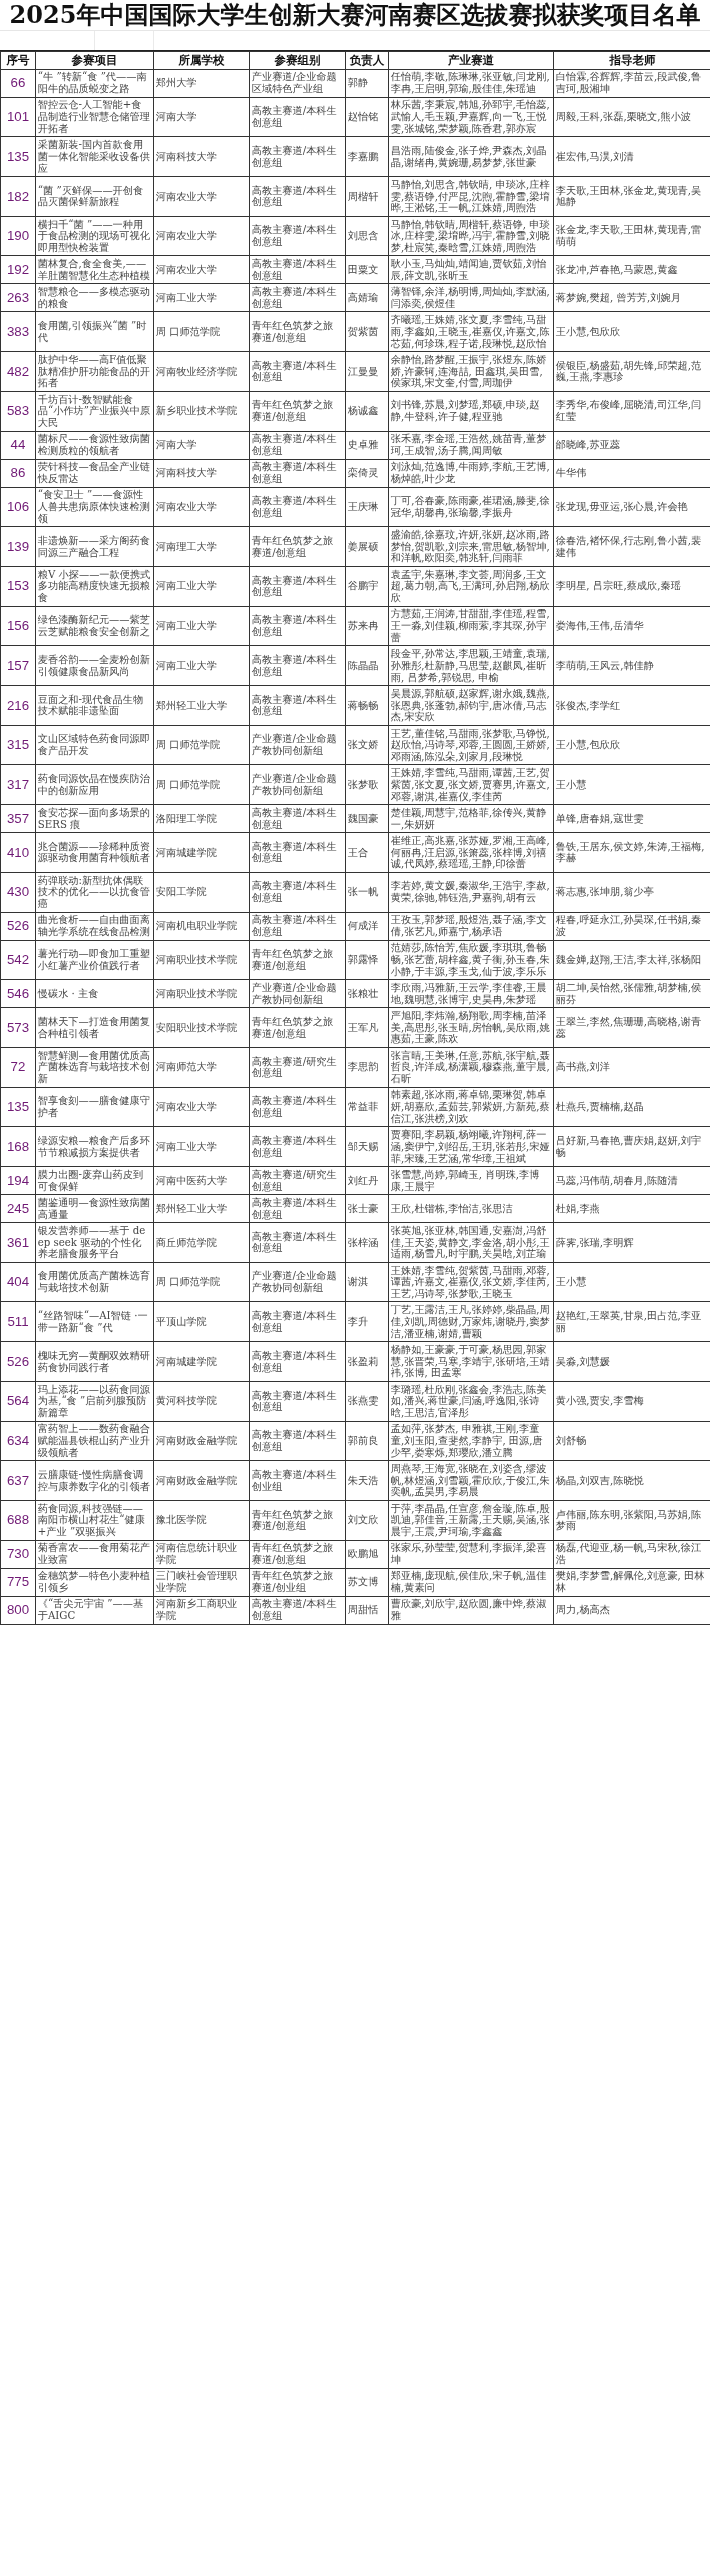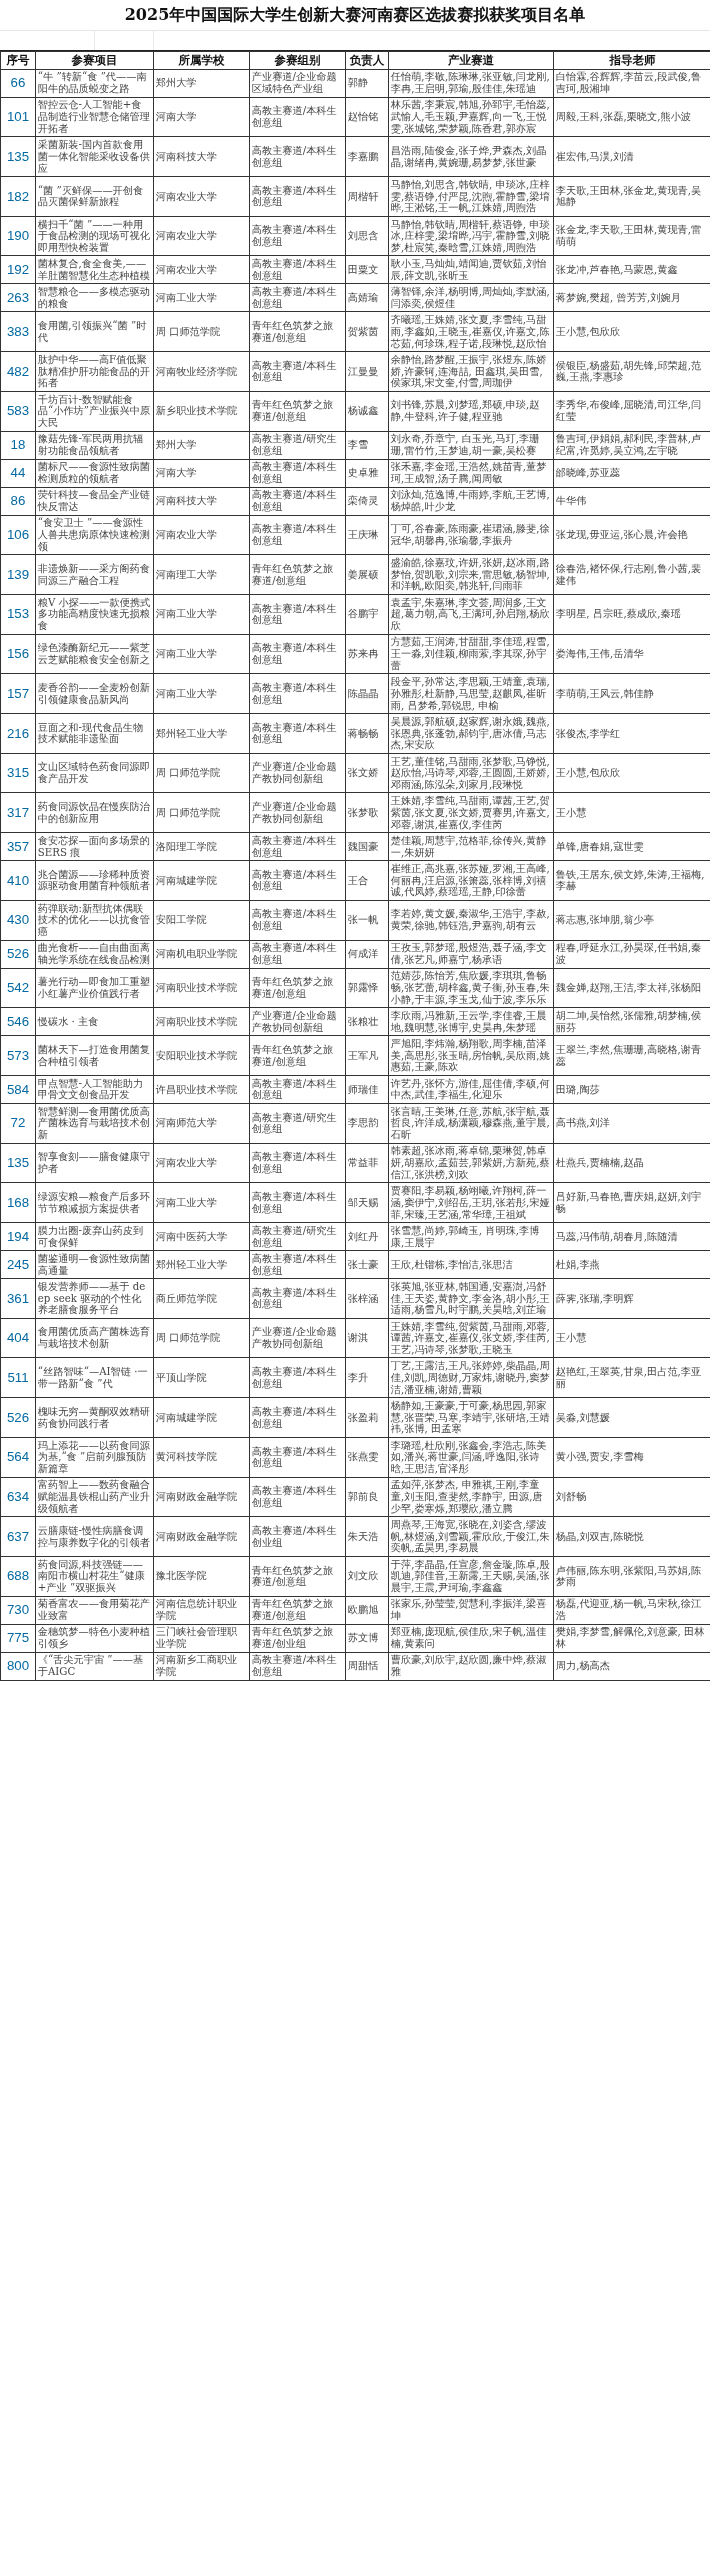--- a/index.html
+++ b/index.html
@@ -1,33 +1,33 @@
 <!DOCTYPE html>
 <html style="font-size:14px"><head>
 <meta charset="utf-8">
 <style>
   html, body { margin: 0; padding: 0; background: #ffffff; }
   body { width: 710px; font-family: "DejaVu Serif", "Liberation Serif", serif; color: #222; }
   .page { width: 710px; position: relative; }
   .title {
     height: 30px; line-height: 30px; text-align: center;
     font-family: "DejaVu Serif", "Liberation Serif", serif;
-    font-weight: bold; font-size: 16px; color: #111; letter-spacing: 0px;
+    font-weight: bold; font-size: 24px; color: #111; letter-spacing: 0px;
     border-bottom: 0.9px solid #e6e6e6;
   }
   .spacer { height: 18.6px; border-bottom: 0.9px solid #222; position: relative; }
   .spacer .gl { position: absolute; top: 0; bottom: 0; width: 0.9px; background: #eaeaea; }
   table { border-collapse: collapse; width: 710px; table-layout: fixed; }
   th, td { border: 0.9px solid #333; padding: 0 1.8px; vertical-align: middle; overflow: hidden; }
   th {
     font-family: "DejaVu Sans", "Liberation Sans", sans-serif;
     font-weight: bold; font-size: 11.5px; color: #111; height: 17px; text-align: center;
   }
   td { font-size: 10.2px; line-height: 11.7px; color: #444; }
-  td.no { text-align: center; font-family: "Liberation Sans", "DejaVu Sans", sans-serif; font-size: 13.3px; color: #0369a1; padding: 0; }
+  td.no { text-align: center; font-family: "Liberation Sans", "DejaVu Sans", sans-serif; font-size: 13.3px; color: #701a75; padding: 0; }
   td.lead { }
   td.wrap { word-break: break-all; }
   td.pad { padding-top: 1.8px; padding-bottom: 1.8px; }
 </style>
 </head>
 <body>
 
 <div class="page">
   <div class="title">2025年中国国际大学生创新大赛河南赛区选拔赛拟获奖项目名单</div>
   <div class="spacer">
@@ -140,29 +140,20 @@
         <tr>
           <td class="no">583</td>
           <td class="wrap pad">千坊百计-数智赋能食品“小作坊”产业振兴中原大民</td>
           <td class="wrap pad">新乡职业技术学院</td>
           <td class="wrap pad">青年红色筑梦之旅赛道/创意组</td>
           <td class="lead wrap">杨诚鑫</td>
           <td class="wrap pad">刘书锋,苏晨,刘梦瑶,郑硕,申琰,赵静,牛登科,许子健,程亚驰</td>
           <td class="wrap pad">李秀华,布俊峰,屈晓清,司江华,闫红莹</td>
         </tr>
         <tr>
-          <td class="no">18</td>
-          <td class="wrap pad">豫菇先锋-军民两用抗辐射功能食品领航者</td>
-          <td class="wrap pad">郑州大学</td>
-          <td class="wrap pad">高教主赛道/研究生创意组</td>
-          <td class="lead wrap">李雪</td>
-          <td class="wrap pad">刘永奇,乔章宁, 白玉光,马玎,李珊珊,雷竹竹,王梦迪,胡一豪,吴松赛</td>
-          <td class="wrap pad">鲁吉珂,伊娟娟,郝利民,李普林,卢纪富,许觅婷,吴立鸿,左宇晓</td>
-        </tr>
-        <tr>
           <td class="no">44</td>
           <td class="wrap pad">菌标尺——食源性致病菌检测质粒的领航者</td>
           <td class="wrap pad">河南大学</td>
           <td class="wrap pad">高教主赛道/本科生创意组</td>
           <td class="lead wrap">史卓雅</td>
           <td class="wrap pad">张禾嘉,李金瑶,王浩然,姚苗青,董梦珂,王成智,汤子腾,闻周敏</td>
           <td class="wrap pad">邰晓峰,苏亚蕊</td>
         </tr>
         <tr>
           <td class="no">86</td>
@@ -302,29 +293,20 @@
         <tr>
           <td class="no">573</td>
           <td class="wrap pad">菌林天下—打造食用菌复合种植引领者</td>
           <td class="wrap pad">安阳职业技术学院</td>
           <td class="wrap pad">青年红色筑梦之旅赛道/创意组</td>
           <td class="lead wrap">王军凡</td>
           <td class="wrap pad">严旭阳,李炜瀚,杨翔歌,周李楠,苗泽美,高思彤,张玉晴,房怡帆,吴欣雨,姚惠茹,王豪,陈欢</td>
           <td class="wrap pad">王翠兰,李然,焦珊珊,高晓格,谢青蕊</td>
         </tr>
         <tr>
-          <td class="no">584</td>
-          <td class="wrap pad">甲点智慧-人工智能助力甲骨文文创食品开发</td>
-          <td class="wrap pad">许昌职业技术学院</td>
-          <td class="wrap pad">高教主赛道/本科生创意组</td>
-          <td class="lead wrap">师瑞佳</td>
-          <td class="wrap pad">许艺丹,张怀方,游佳,屈佳倩,李硕,何中杰,武佳,李福生,化迎乐</td>
-          <td class="wrap pad">田璐,陶莎</td>
-        </tr>
-        <tr>
           <td class="no">72</td>
           <td class="wrap pad">智慧鲜测—食用菌优质高产菌株选育与栽培技术创新</td>
           <td class="wrap pad">河南师范大学</td>
           <td class="wrap pad">高教主赛道/研究生创意组</td>
           <td class="lead wrap">李思韵</td>
           <td class="wrap pad">张言晴,王美琳,任意,苏航,张宇航,聂哲良,许洋成,杨潇颖,穆森燕,董宇晨,石昕</td>
           <td class="wrap pad">高书燕,刘洋</td>
         </tr>
         <tr>
           <td class="no">135</td>

